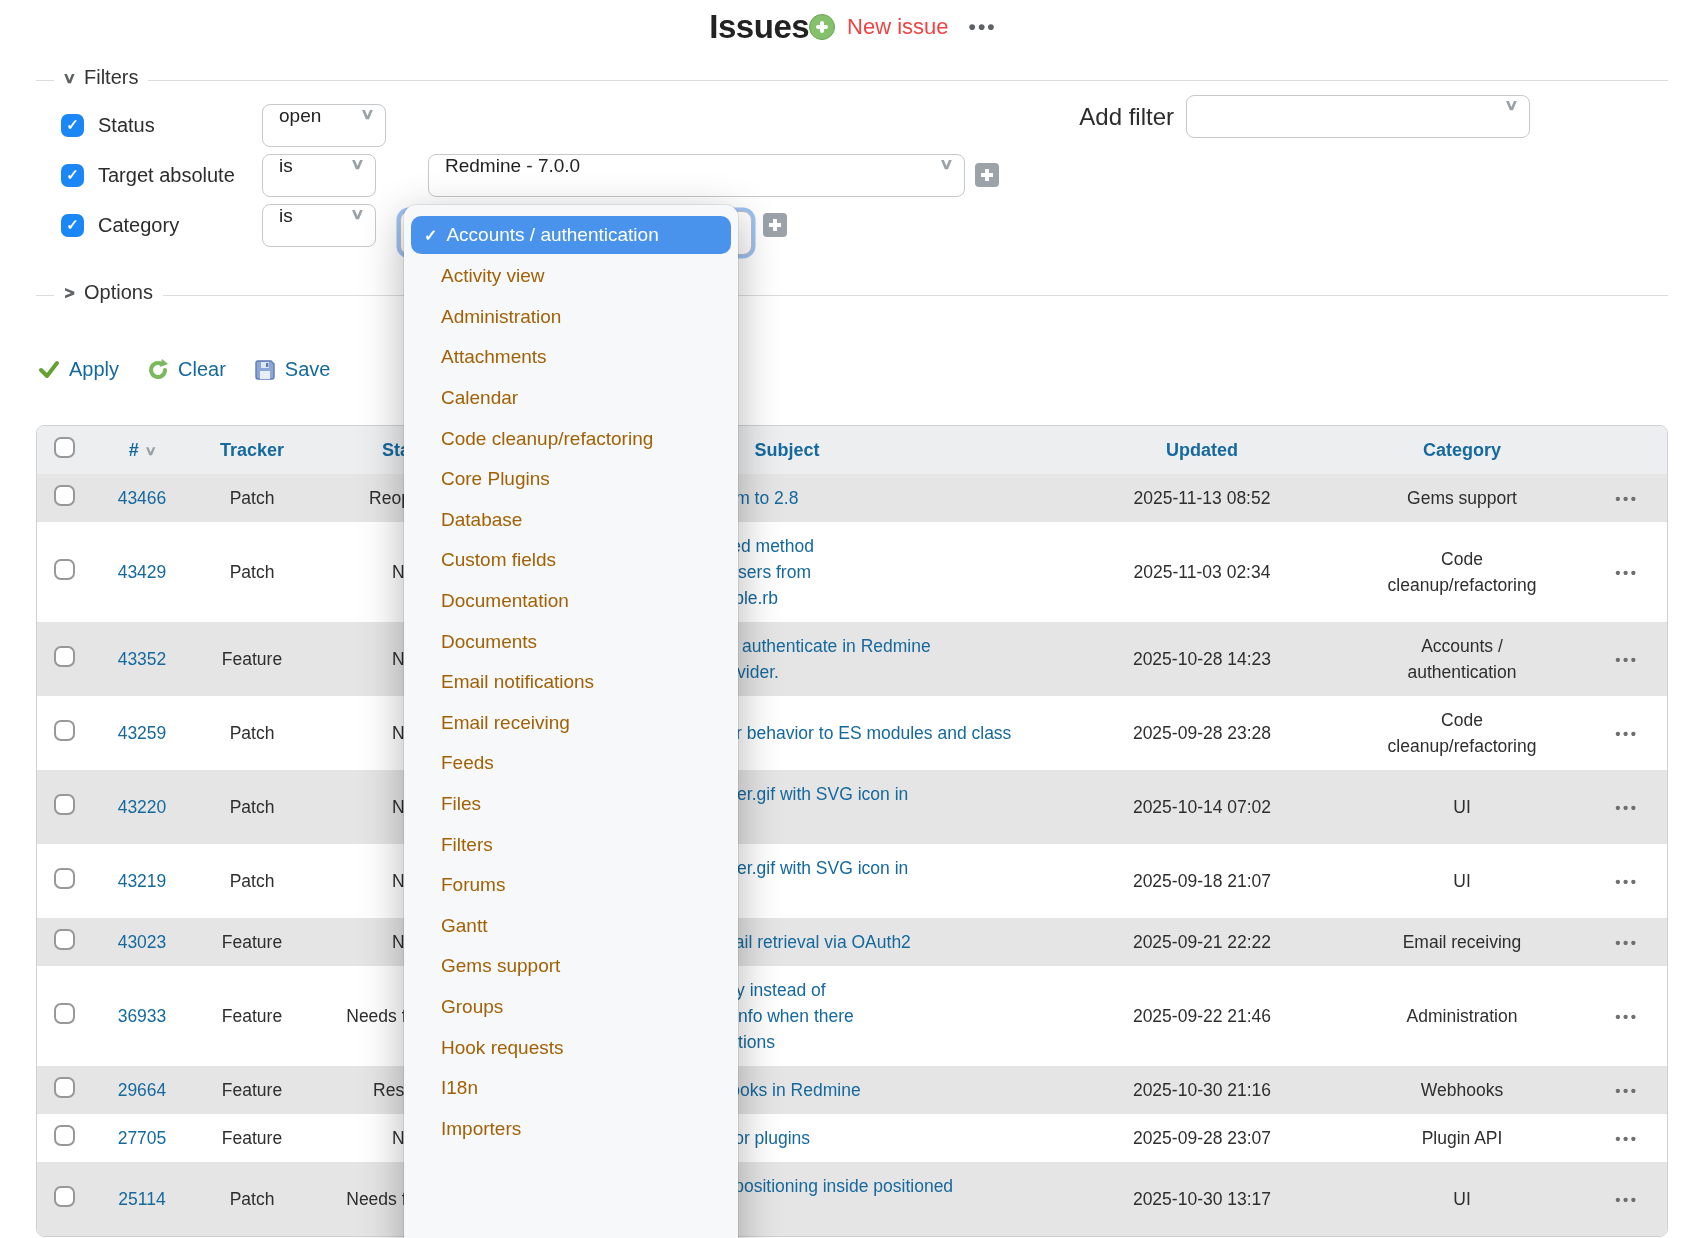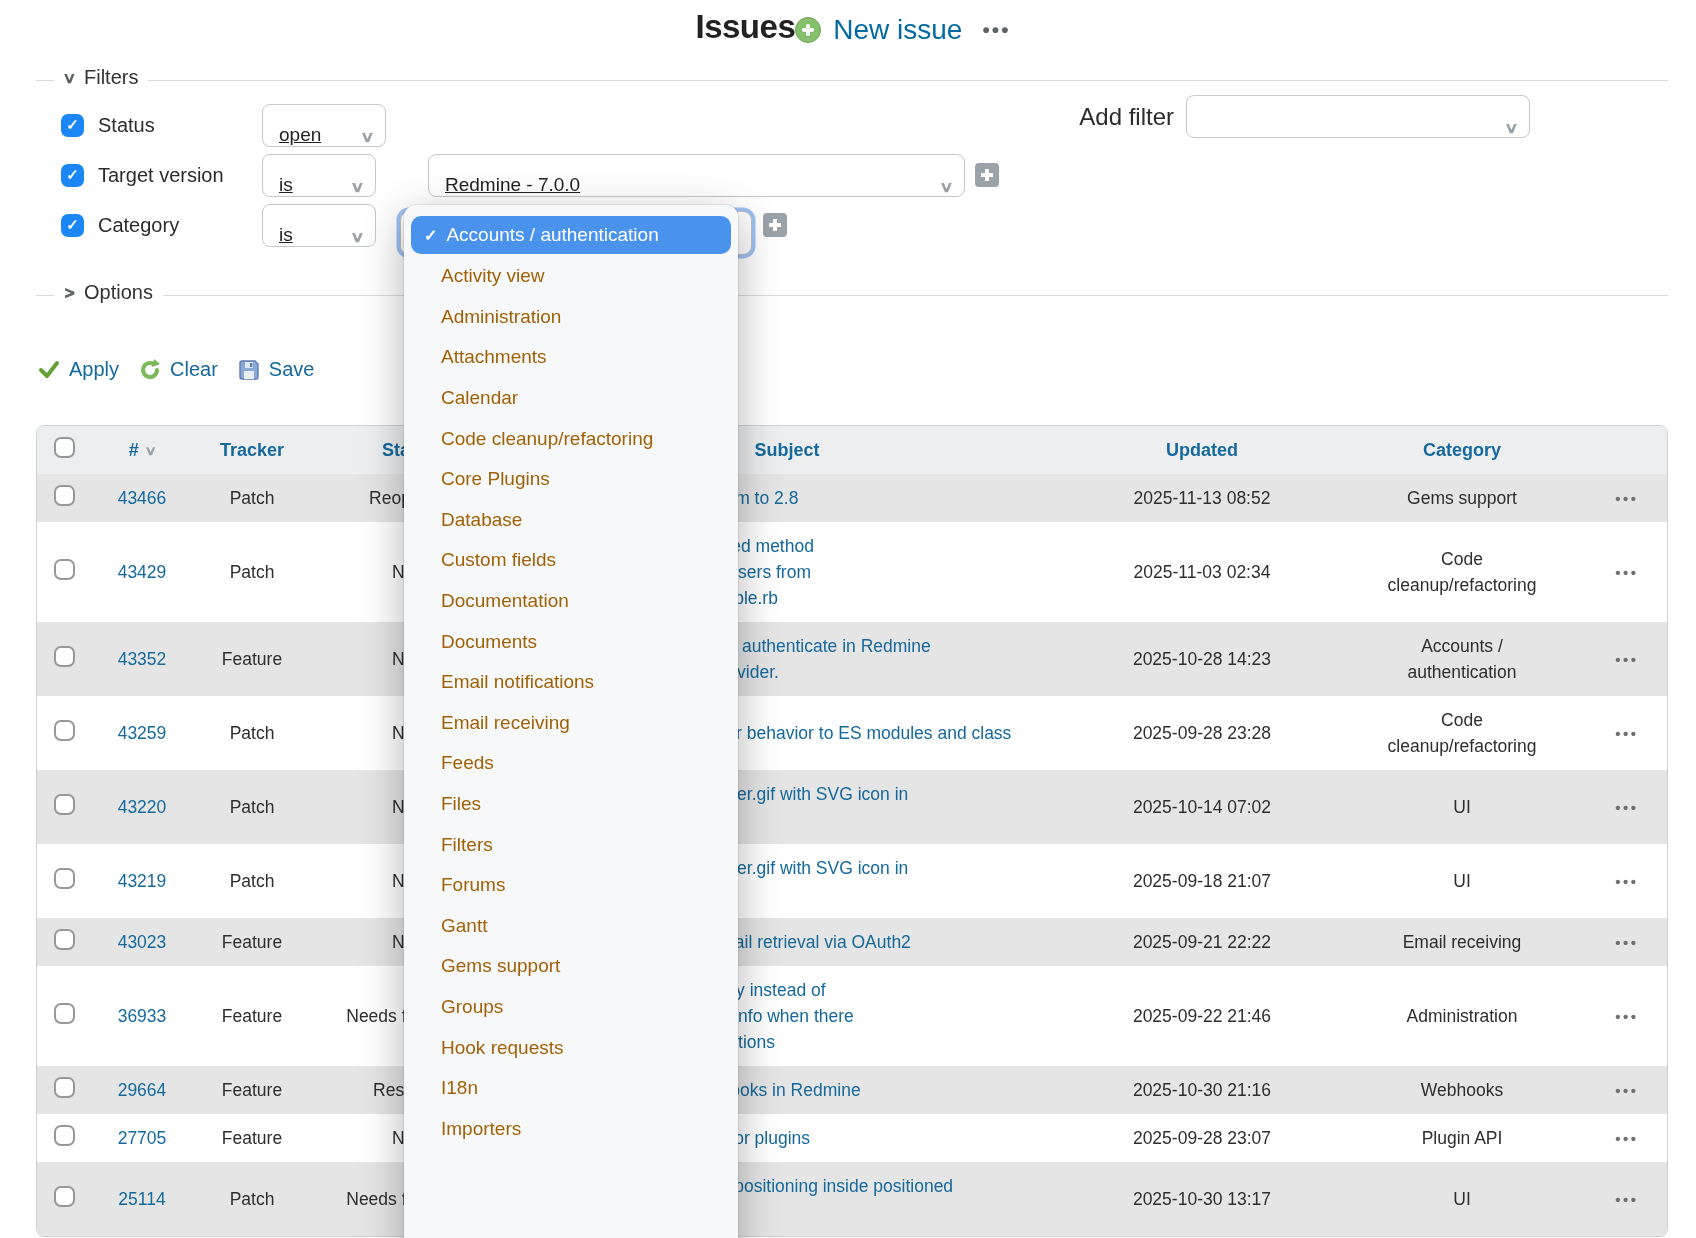--- a/index.html
+++ b/index.html
@@ -10,58 +10,58 @@
   
   .topbar { display:flex; justify-content:center; align-items:flex-start;
             padding:8px 26px 0 36px; }
   .title { font-size:33px; font-weight:bold; color:#222; letter-spacing:-0.5px; }
   .top-actions { display:flex; align-items:center; gap:12px; margin-top:6px; }
   .newissue-ic { width:26px; height:26px; border-radius:50%;
                  background:#85c06c; border:1px solid #6ca355; position:relative; }
   .newissue-ic::before, .newissue-ic::after { content:""; position:absolute; background:#fff; border-radius:2px; }
   .newissue-ic::before { width:12px; height:4px; left:6px; top:10px; }
   .newissue-ic::after  { width:4px; height:12px; left:10px; top:6px; }
-  .newissue-link { color:#0369a1; font-size:28px; text-decoration:none; }
+  .newissue-link { color:#ef4444; font-size:22px; text-decoration:none; }
   .top-dots { color:#5f6368; font-size:21px; font-weight:bold; letter-spacing:2px; margin-left:8px; cursor:pointer; }
 
   
   .fset { position:relative; margin:34px 28px 0 36px; border-top:1px solid #dadcde; }
   .legend { position:absolute; top:-15px; left:18px; background:#fff; padding:0 10px;
             display:flex; align-items:center; gap:9px; font-size:20px; color:#333; cursor:pointer; }
   .chev { color:#5f6368; font-size:15px; font-weight:bold; display:inline-block; transform:scaleX(1.3); }
   .chev.right { transform:rotate(-90deg) scaleX(1.3); }
 
   .filters-body { padding:16px 0 8px 0; }
   .frow { display:flex; align-items:center; height:44px; margin:6px 0; }
   .fcheck { width:23px; height:23px; margin-left:25px; border-radius:7px; background:#1b86f5;
             color:#fff; font-size:15px; font-weight:bold; display:flex; align-items:center;
             justify-content:center; cursor:pointer; }
   .flabel { margin-left:14px; width:164px; font-size:20px; color:#2c2c2c; }
   .sel { height:43px; border:1.5px solid #c5c9cc; border-radius:8px; background:#fff;
-         display:flex; align-items:flex-end; padding:0 36px 0 16px; font-size:19px; color:#222;
-         position:relative; cursor:pointer;text-decoration:underline; }
+         display:flex; align-items:flex-start; padding:0 36px 0 16px; font-size:19px; color:#222;
+         position:relative; cursor:pointer; }
   .sel .sel-chev { position:absolute; right:12px; color:#9aa2a8; font-size:15px; font-weight:bold;
                    transform:scaleX(1.35); }
   .sel-op { width:124px; }
   .sel-op2 { width:114px; }
   .sel-version { width:537px; margin-left:52px; }
   .plusbtn { width:24px; height:24px; margin-left:10px; border-radius:4px; background:#9ba2a9;
              position:relative; cursor:pointer; flex:0 0 auto; }
   .plusbtn::before, .plusbtn::after { content:""; position:absolute; background:#fff; }
   .plusbtn::before { width:12px; height:3.5px; left:6px; top:10.25px; }
   .plusbtn::after  { width:3.5px; height:12px; left:10.25px; top:6px; }
   .plusbtn.cat { margin-left:0; position:absolute; left:727px; top:10px; }
   .addfilter { position:absolute; top:14px; right:138px; display:flex; align-items:center; }
   .addfilter .aflabel { font-size:24px; color:#2c2c2c; margin-right:12px; }
   .sel-addfilter { width:344px; }
 
   .options-body { height:14px; }
 
   
-  .toolbar { display:flex; align-items:center; gap:20px; margin:48px 0 0 38px; }
+  .toolbar { display:flex; align-items:center; gap:28px; margin:48px 0 0 38px; }
   .tool { display:flex; align-items:center; gap:9px; color:#15699d; font-size:20px;
           text-decoration:none; cursor:pointer; }
   .tool svg { display:block; }
 
   
   .tablewrap { margin:44px 28px 0 36px; border:1px solid #cfd2d4; border-radius:8px;
                overflow:hidden; width:1632px; }
   .trow { display:grid; grid-template-columns:55px 100px 120px 195px 560px 270px 250px 80px;
           align-items:center; }
   .thead { background:#eceef0; height:48px; font-weight:bold; color:#15699d; font-size:18px; }
@@ -126,21 +126,21 @@
         <span class="fcheck">✓</span>
         <span class="flabel">Status</span>
         <div class="sel sel-op">
           <span>open</span>
           <span class="sel-chev">∨</span>
         </div>
       </div>
 
       <div class="frow">
         <span class="fcheck">✓</span>
-        <span class="flabel">Target version</span>
+        <span class="flabel">Target absolute</span>
         <div class="sel sel-op2">
           <span>is</span>
           <span class="sel-chev">∨</span>
         </div>
         <div class="sel sel-version">
           <span>Redmine - 7.0.0</span>
           <span class="sel-chev">∨</span>
         </div>
         <span class="plusbtn"></span>
       </div>

